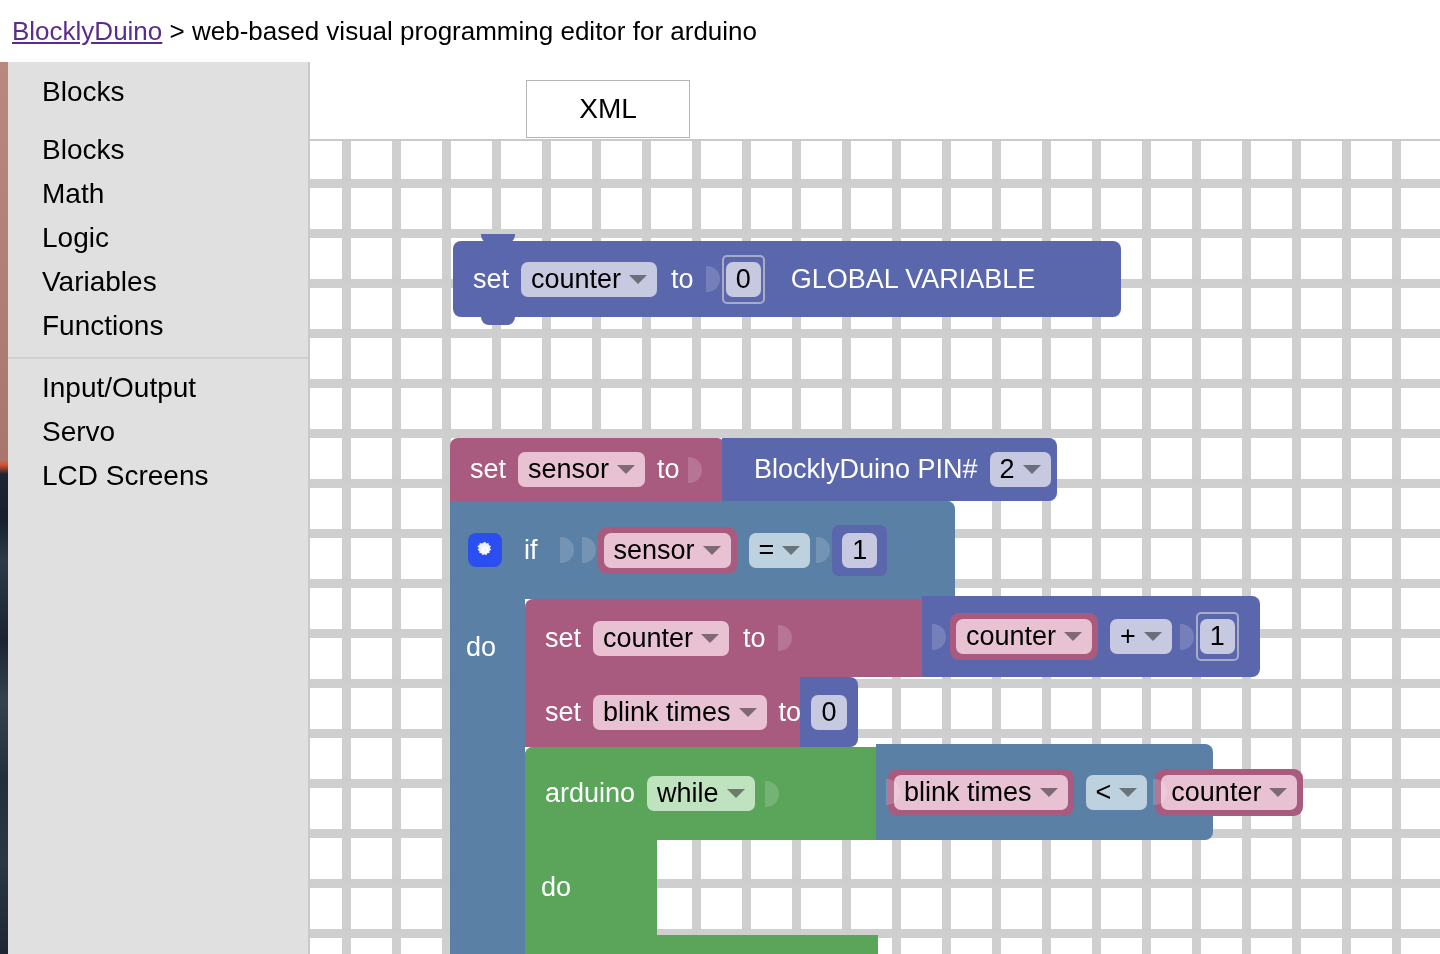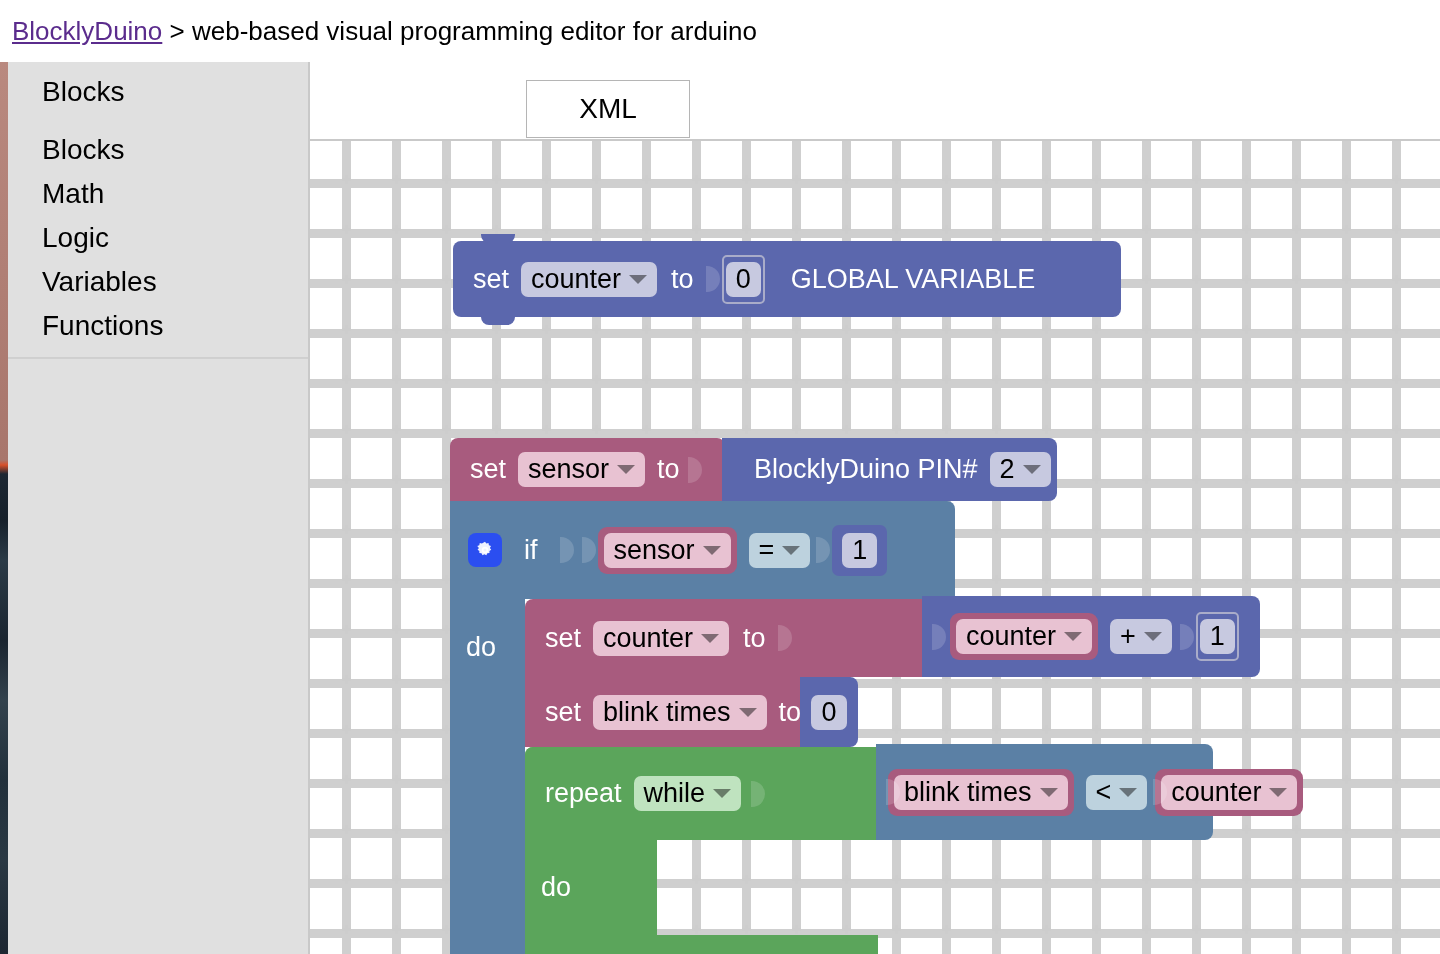--- a/index.html
+++ b/index.html
@@ -264,20 +264,25 @@
   <div class="side-item header-item" style="margin-top:8px;">Blocks</div>
   <div style="height:14px"></div>
   <div>
     <div class="side-item">Blocks</div>
     <div class="side-item">Math</div>
     <div class="side-item">Logic</div>
     <div class="side-item">Variables</div>
     <div class="side-item">Functions</div>
   </div>
   <div class="side-divider"></div>
+  <div>
+    <div class="side-item">Input/Output</div>
+    <div class="side-item">Servo</div>
+    <div class="side-item">LCD Screens</div>
+  </div>
 </div>
 <div id="sidebar-edge"></div>
 
 <div id="tabbar">
   <div class="tab" id="tab-xml">
       <span>XML</span>
     </div>
 </div>
 <div id="tab-underline"></div>
 
@@ -1099,21 +1104,21 @@
     <span class="field f-num" style="min-width:32px;justify-content:center;">0</span>
   </div>
 
   <div class="blk" id="blk-repeat"></div>
   <div class="blk" id="blk-repeat-arm">
     <span class="blk-label" style="position:absolute;left:16px;top:34px;">do</span>
   </div>
   <div class="blk" id="blk-repeat-bottom"></div>
 
   <div class="blk" id="blk-repeat-top">
-    <span class="blk-label" style="margin-left:20px;">repeat</span>
+    <span class="blk-label" style="margin-left:20px;">arduino</span>
     <span class="field f-green" style="margin-left:12px;">
       <span>while</span>
       <i class="caret"></i>
     </span>
     <span class="socket-notch" style="margin-left:10px;"></span>
   </div>
   <div class="blk" id="blk-cond-while">
     <span class="socket-notch" style="margin-left:10px;"></span>
     <span class="field" style="background:#a85b7e;padding:6px;border-radius:9px;margin-left:2px;">
       <span class="field f-pink" style="margin:0;">

